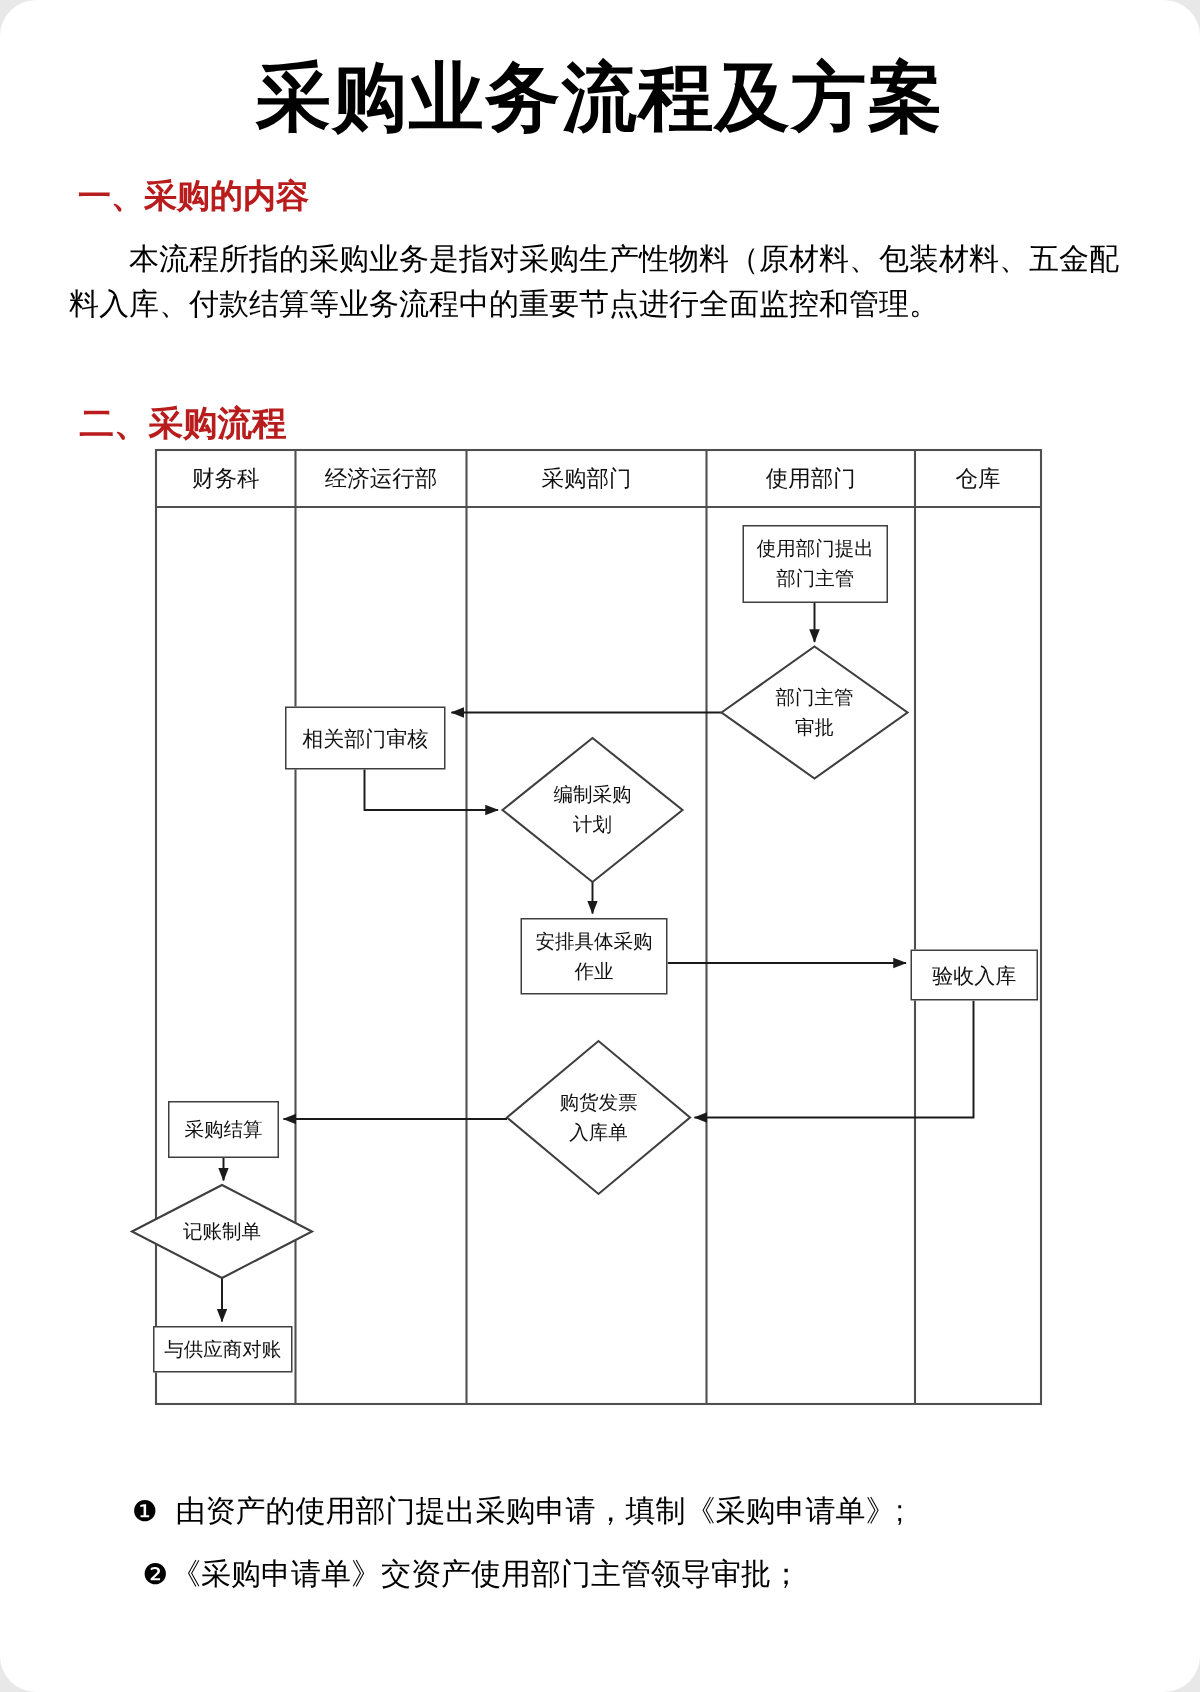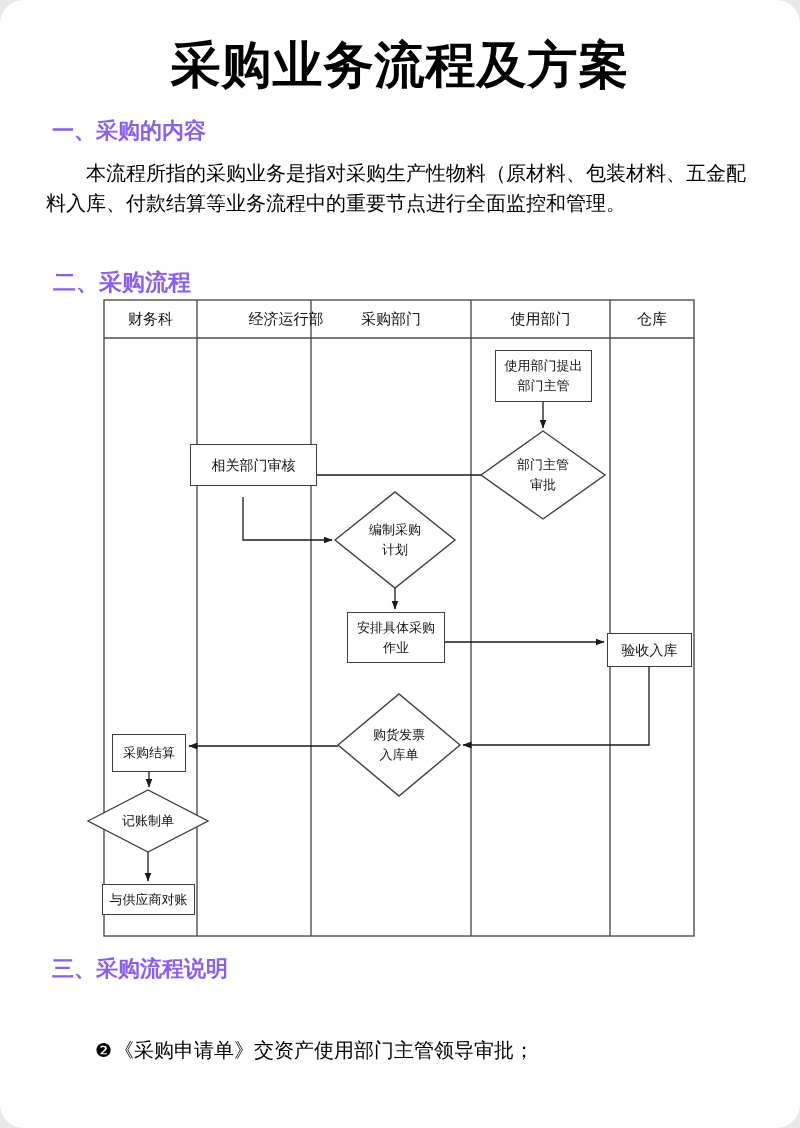--- a/index.html
+++ b/index.html
@@ -6,21 +6,21 @@
   .page{
     position:relative;width:800px;height:1128px;margin:0 auto;
     background:#ffffff;overflow:hidden;
     font-family:"Liberation Sans","DejaVu Sans",sans-serif;color:#111;border-radius:24px;
   }
   .title{
     position:absolute;left:0;top:34px;width:800px;margin:0;
     text-align:center;font-size:50px;line-height:62px;font-weight:900;
     letter-spacing:1px;color:#000;
   }
-  .heading{position:absolute;font-weight:700;color:#8b5cf6;white-space:nowrap;}
+  .heading{position:absolute;font-weight:700;color:#b91c1c;white-space:nowrap;}
   .h1{left:52px;top:118px;font-size:22px;line-height:26px;}
   .h2{left:53px;top:271px;font-size:23px;line-height:23px;}
   .h3{left:52px;top:956px;font-size:22px;line-height:26px;}
   .para{position:absolute;left:46px;top:158px;width:710px;font-size:20px;color:#000;}
   .pline{white-space:nowrap;line-height:30px;height:30px;}
   .pline.first{text-indent:2em;}
   .note{position:absolute;font-size:20px;line-height:24px;color:#000;white-space:nowrap;}
   .note1{left:88px;top:996px;}
   .note2{left:95px;top:1038px;}
   .note1 .itext{margin-left:12px;}
@@ -28,32 +28,32 @@
   .bullet{font-size:19px;}
 
   
   .chart{position:absolute;left:83px;top:299px;width:632px;height:638px;}
   .chart svg{position:absolute;left:0;top:0;}
   .lane{
     position:absolute;top:1px;height:38px;display:flex;align-items:center;
     justify-content:center;font-size:15px;color:#111;white-space:nowrap;
   }
   .lane1{left:21px;width:93px;}
-  .lane2{left:114px;width:114px;padding-left:32px;}
+  .lane2{left:114px;width:114px;}
   .lane3{left:228px;width:160px;}
   .lane4{left:388px;width:139px;}
   .lane5{left:527px;width:84px;}
   .node{
     position:absolute;background:#fff;border:1.4px solid #3f3f3f;
     box-sizing:border-box;display:flex;flex-direction:column;align-items:center;
     justify-content:center;font-size:13px;line-height:20px;color:#111;
     text-align:center;white-space:nowrap;
   }
   .n-apply{left:412px;top:51px;width:97px;height:52px;}
-  .n-review{left:107px;top:145px;width:127px;height:42px;font-size:14px;}
+  .n-review{left:107px;top:172px;width:107px;height:42px;font-size:14px;}
   .n-arrange{left:264px;top:313px;width:98px;height:51px;}
   .n-receive{left:524px;top:334px;width:85px;height:34px;font-size:14px;align-items:center;}
   .n-settle{left:29px;top:435px;width:74px;height:38px;}
   .n-reconcile{left:19px;top:585px;width:93px;height:31px;}
   .dlabel{
     position:absolute;width:110px;text-align:center;font-size:13px;
     line-height:20px;color:#111;white-space:nowrap;
   }
   .d-supervisor{left:405px;top:156px;text-align:center;}
   .d-plan{left:257px;top:221px;}
@@ -150,19 +150,21 @@
     </div>
     <div class="dlabel d-invoice">
       <div>购货发票</div>
       <div>入库单</div>
     </div>
     <div class="dlabel d-account">
       <div>记账制单</div>
     </div>
   </div>
 
-  <div class="heading h3">三、采购流程说明</div>
 
+  <div class="note note1">
+    <span class="bullet">❶</span><span class="itext">由资产的使用部门提出采购申请，填制《采购申请单》;</span>
+  </div>
   <div class="note note2">
     <span class="bullet">❷</span><span class="itext">《采购申请单》交资产使用部门主管领导审批；</span>
   </div>
 
 </div>
 
 </body></html>

